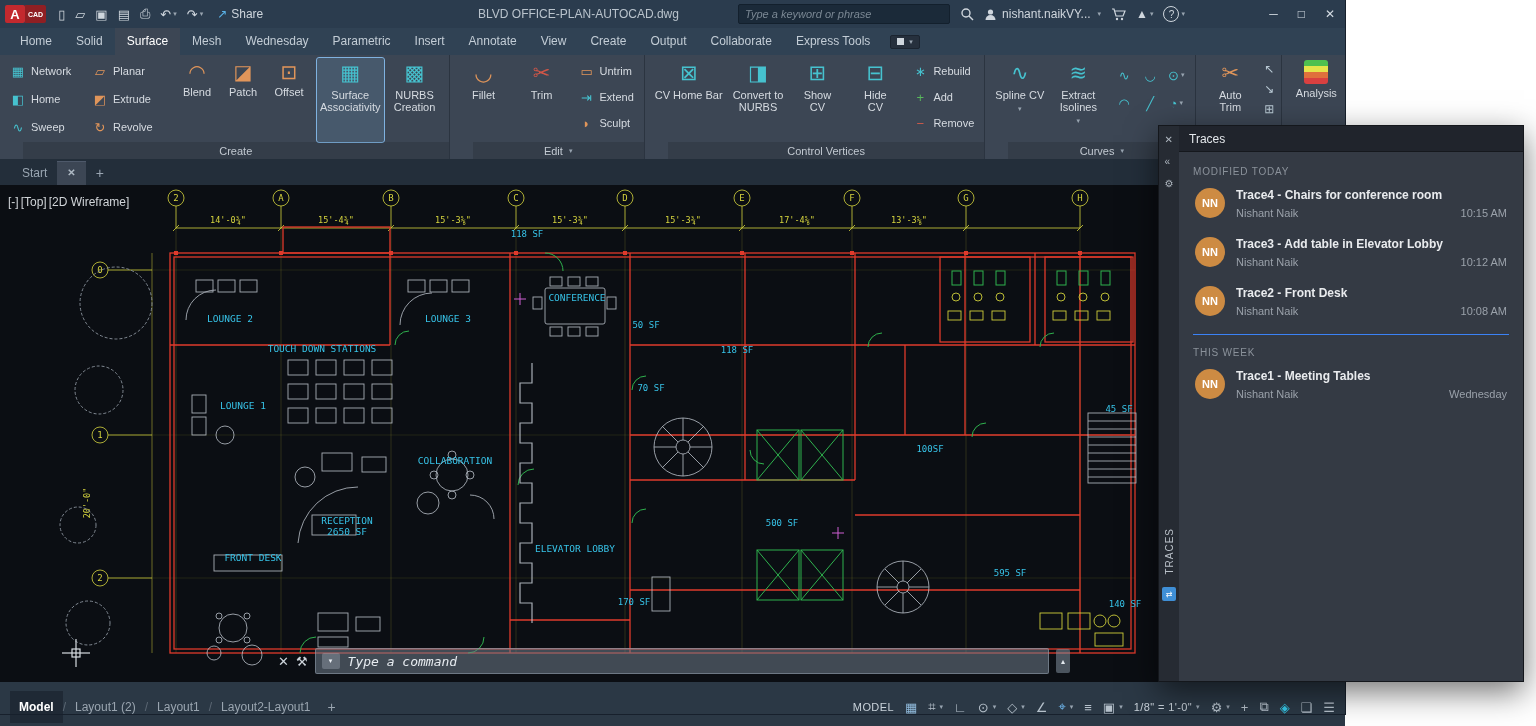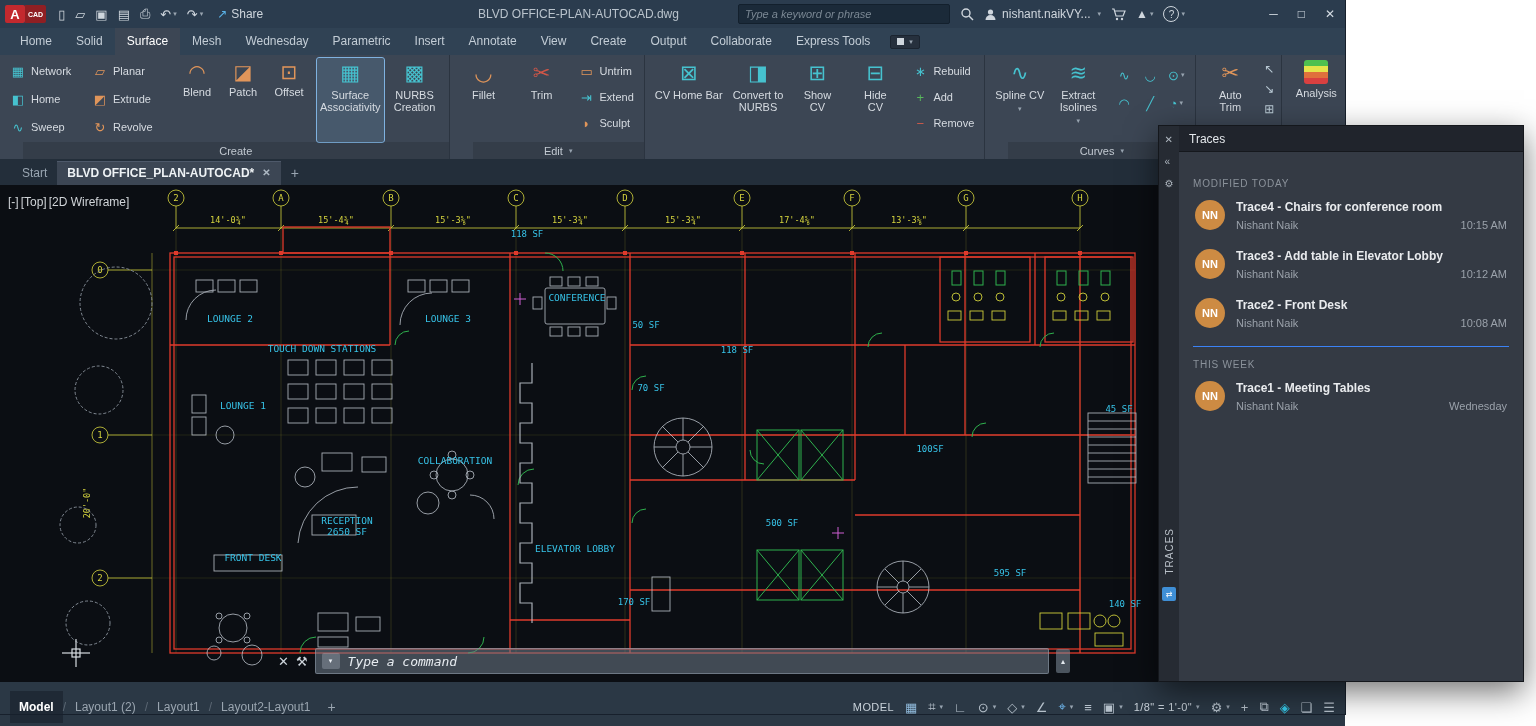--- a/index.html
+++ b/index.html
@@ -99,21 +99,21 @@
   
   .palette{position:absolute;left:1158px;top:125px;width:364px;height:555px;display:flex;background:#343a44;
      border:1px solid #14171c;box-shadow:0 10px 30px rgba(0,0,0,0.55);z-index:50;}
   .palette-rail{width:20px;background:#262b33;display:flex;flex-direction:column;align-items:center;}
   #rail-icons{display:flex;flex-direction:column;gap:11px;padding-top:8px;}
   .rail-ic{color:#aeb6bf;font-size:10px;}
   .rail-label{margin-top:auto;writing-mode:vertical-rl;transform:rotate(180deg);font-size:10px;letter-spacing:1px;color:#b9c0c8;}
   .rail-anchor{margin:12px 0 80px;width:14px;height:14px;background:#3f8fd6;border-radius:2px;color:#fff;font-size:8px;display:flex;align-items:center;justify-content:center;}
   .palette-main{flex:1;display:flex;flex-direction:column;}
   .palette-header{height:25px;background:#20242c;color:#e4e8ec;font-size:12px;display:flex;align-items:center;padding:0 10px;border-bottom:1px solid #15181d;}
-  .palette-body{flex:1;padding:14px 14px;overflow:hidden;}
+  .palette-body{flex:1;padding:2px 14px;overflow:hidden;}
   .section-heading{font-size:10px;color:#8b929b;letter-spacing:.8px;margin:12px 0 2px;}
   .trace-section.bordered{border-top:1px solid #3b82f6;margin-top:8px;}
   .trace-item{display:flex;gap:11px;padding:9px 2px;align-items:flex-start;}
   .avatar{width:30px;height:30px;border-radius:50%;background:#cd8b43;color:#fff;font-size:11px;font-weight:bold;display:flex;align-items:center;justify-content:center;flex:0 0 30px;}
   .trace-body{flex:1;}
   .trace-title{font-size:12px;color:#e9ebee;font-weight:bold;margin-bottom:5px;}
   .trace-meta{display:flex;justify-content:space-between;font-size:11px;color:#9aa1aa;}
 </style>
 </head>
 <body>
@@ -318,20 +318,23 @@
             <div class="btn-s">
               <span class="bicon" style="color: rgb(88, 184, 92);">+</span>
               <span class="blabel">Add</span>
             </div>
             <div class="btn-s">
               <span class="bicon" style="color: rgb(208, 90, 74);">−</span>
               <span class="blabel">Remove</span>
             </div>
           </div>
       </div>
+      <div class="panel-footer">
+          <span>Control Vertices</span>
+        </div>
     </div>
     <div class="panel">
       <div class="panel-body">
         <div id="curves-large" class="lrow">
             <div class="btn-l">
               <span class="bicon-l" style="color: rgb(70, 194, 207);">∿</span>
               <div class="blabel-l">Spline CV</div>
               <span class="dd-l">▾</span>
             </div>
             <div class="btn-l">
@@ -401,21 +404,20 @@
     </div>
     <div class="ribbon-chevron">»</div>
   </div>
 
   <div class="filetabs">
     <div id="filetabs-list">
         <div class="ftab">
           <span>Start</span>
         </div>
         <div class="ftab active">
-          <span>BLVD OFFICE_PLAN-AUTOCAD*</span>
           <span class="ftab-x">✕</span>
         </div>
       </div>
     <span class="ftab-add">+</span>
   </div>
 
   <div class="canvas">
     <div class="vp-controls">
       <span>[-]</span>
       <span>[Top]</span>

